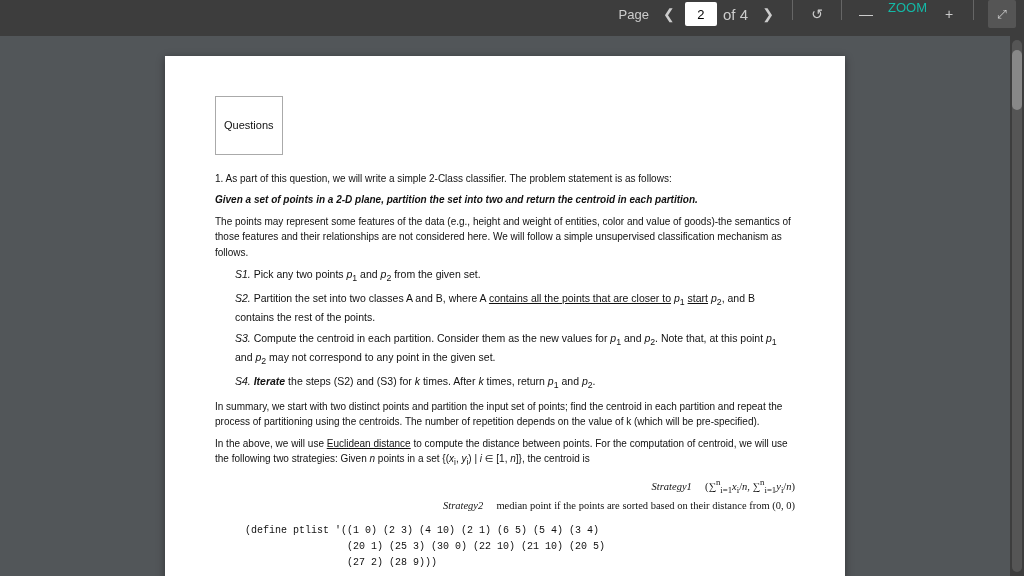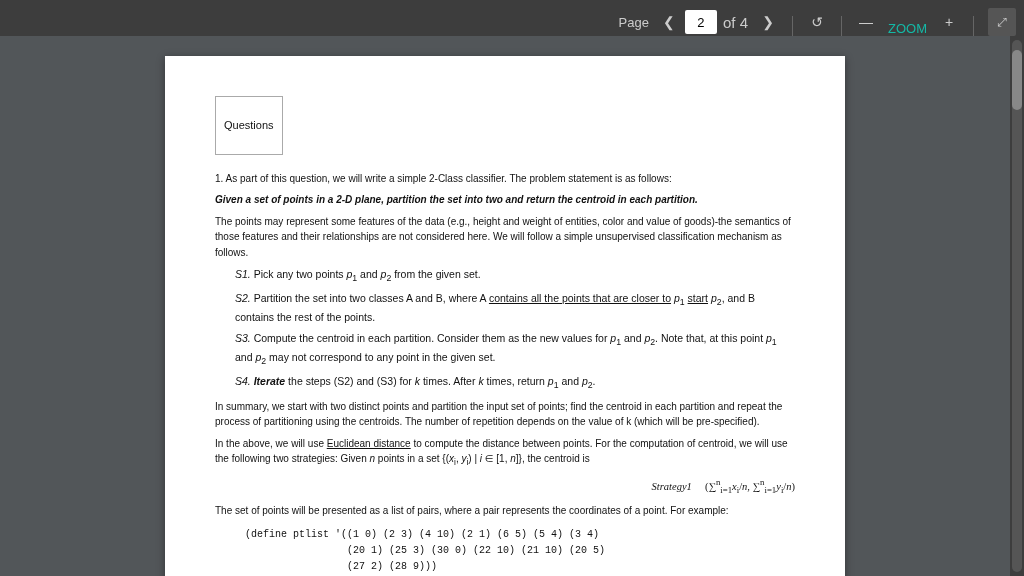--- a/index.html
+++ b/index.html
@@ -11,21 +11,21 @@
       height: 576px;
       display: flex;
       flex-direction: column;
     }
 
     
     .toolbar {
       background: #3d3d3d;
       height: 36px;
       display: flex;
-      align-items: flex-end;
+      align-items: flex-start;
       justify-content: flex-end;
       padding: 0 8px;
       flex-shrink: 0;
       gap: 4px;
     }
     .toolbar-group {
       display: flex;
       align-items: center;
       gap: 2px;
     }
@@ -246,23 +246,23 @@
         <div class="step">
           <span><span class="step-label">S4. </span><span class="italic-bold">Iterate</span> the steps (S2) and (S3) for <i>k</i> times. After <i>k</i> times, return <i>p</i><sub>1</sub> and <i>p</i><sub>2</sub>.</span>
         </div>
 
         <p class="main-text">In summary, we start with two distinct points and partition the input set of points; find the centroid in each partition and repeat the process of partitioning using the centroids. The number of repetition depends on the value of k (which will be pre-specified).</p>
 
         <p class="main-text">In the above, we will use <span class="underline">Euclidean distance</span> to compute the distance between points. For the computation of centroid, we will use the following two strategies: Given <i>n</i> points in a set {(<i>x</i><sub>i</sub>, <i>y</i><sub>i</sub>) | <i>i</i> ∈ [1, <i>n</i>]}, the centroid is</p>
 
         <div class="strategy-block">
           <div><i>Strategy1</i> &nbsp;&nbsp;&nbsp; (∑<sup>n</sup><sub>i=1</sub><i>x</i><sub>i</sub>/<i>n</i>, ∑<sup>n</sup><sub>i=1</sub><i>y</i><sub>i</sub>/<i>n</i>)</div>
-        </div>
-
-        <p class="main-text">The set of points will be presented as a list of pairs, where a pair represents the coordinates of a point. For example:</p>
+          <div><i>Strategy2</i> &nbsp;&nbsp;&nbsp; median point if the points are sorted based on their distance from (0, 0)</div>
+        </div>
+
 
         <div class="code-block">
           (define ptlist '((1 0) (2 3) (4 10) (2 1) (6 5) (5 4) (3 4)<br>
           &nbsp;&nbsp;&nbsp;&nbsp;&nbsp;&nbsp;&nbsp;&nbsp;&nbsp;&nbsp;&nbsp;&nbsp;&nbsp;&nbsp;&nbsp;&nbsp;&nbsp;(20 1) (25 3) (30 0) (22 10) (21 10) (20 5)<br>
           &nbsp;&nbsp;&nbsp;&nbsp;&nbsp;&nbsp;&nbsp;&nbsp;&nbsp;&nbsp;&nbsp;&nbsp;&nbsp;&nbsp;&nbsp;&nbsp;&nbsp;(27 2) (28 9)))
         </div>
 
       </div>
 
       

